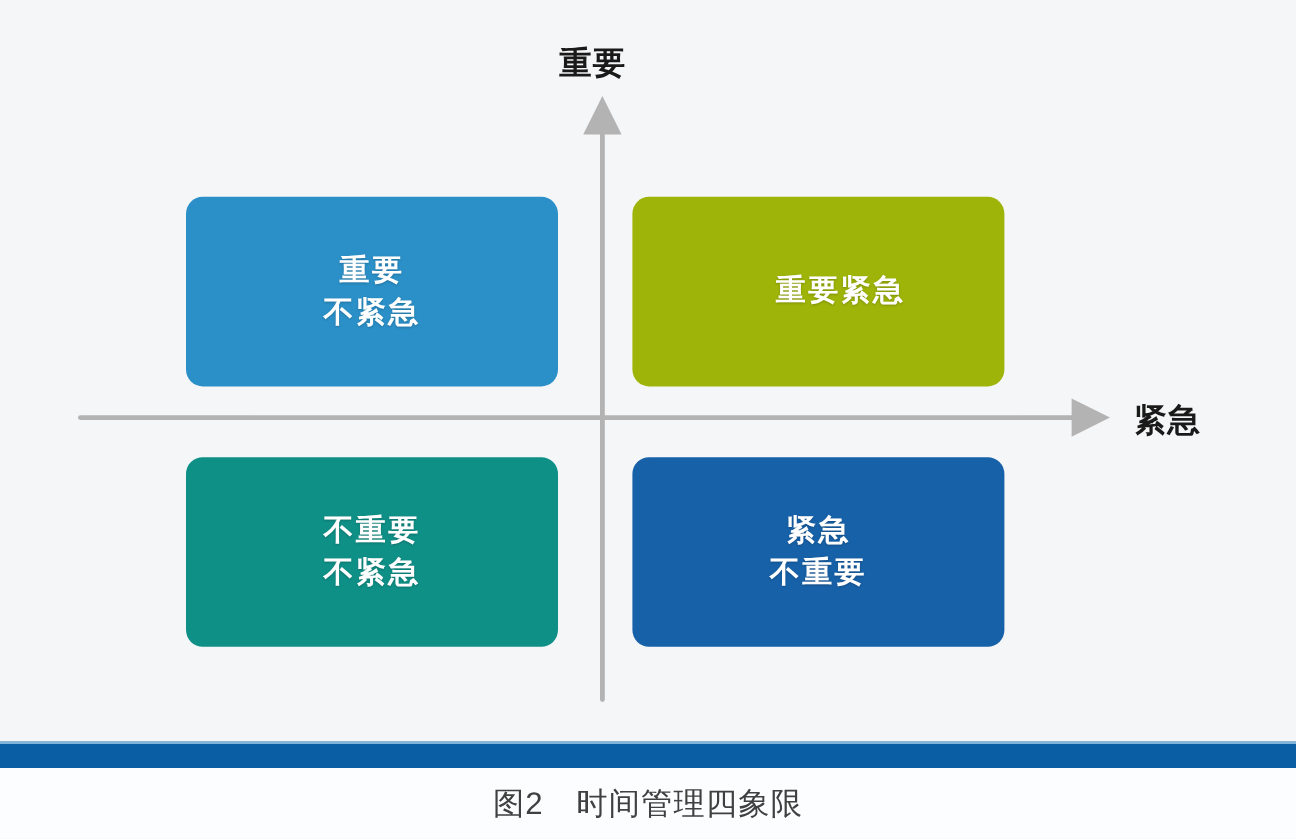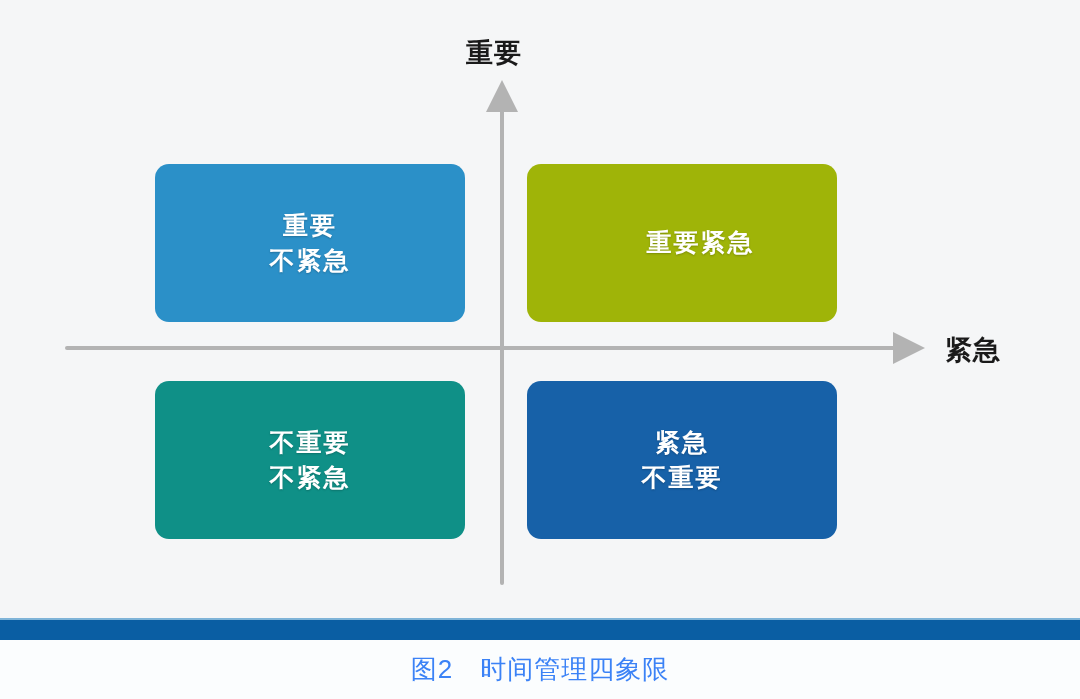--- a/index.html
+++ b/index.html
@@ -139,21 +139,21 @@
     top: 640px;
     width: 1080px;
     height: 59px;
     background: #fbfdfe;
     display: flex;
     align-items: center;
     justify-content: center;
   }
   #caption-text {
     font-size: 26px;
-    color: #3b82f6;
+    color: #404040;
     letter-spacing: 1px;
     white-space: pre;
   }
 </style>
 </head>
 <body>
 
 <div id="page" style="background: rgb(245, 246, 247);">
 
   <div id="diagram" style="background: rgb(245, 246, 247);">

